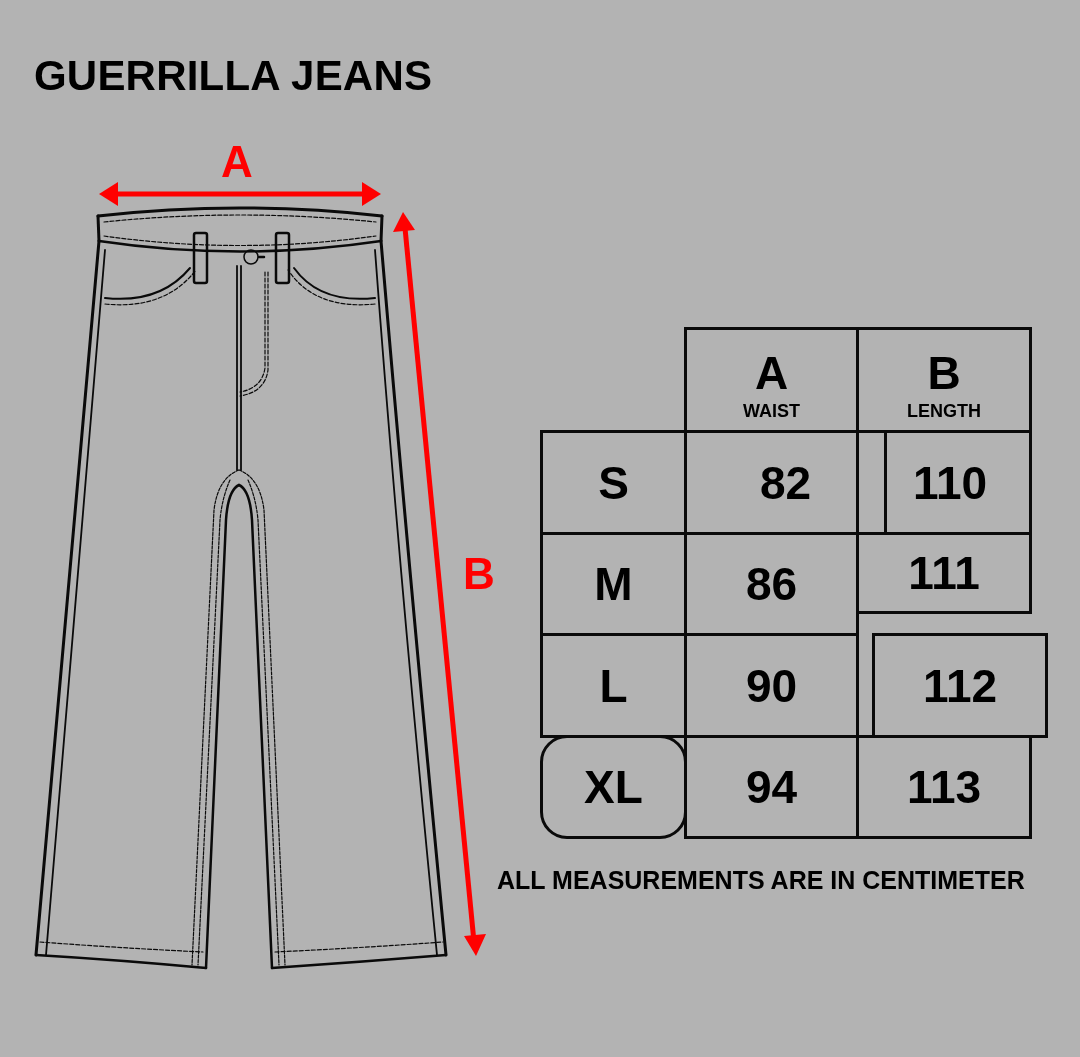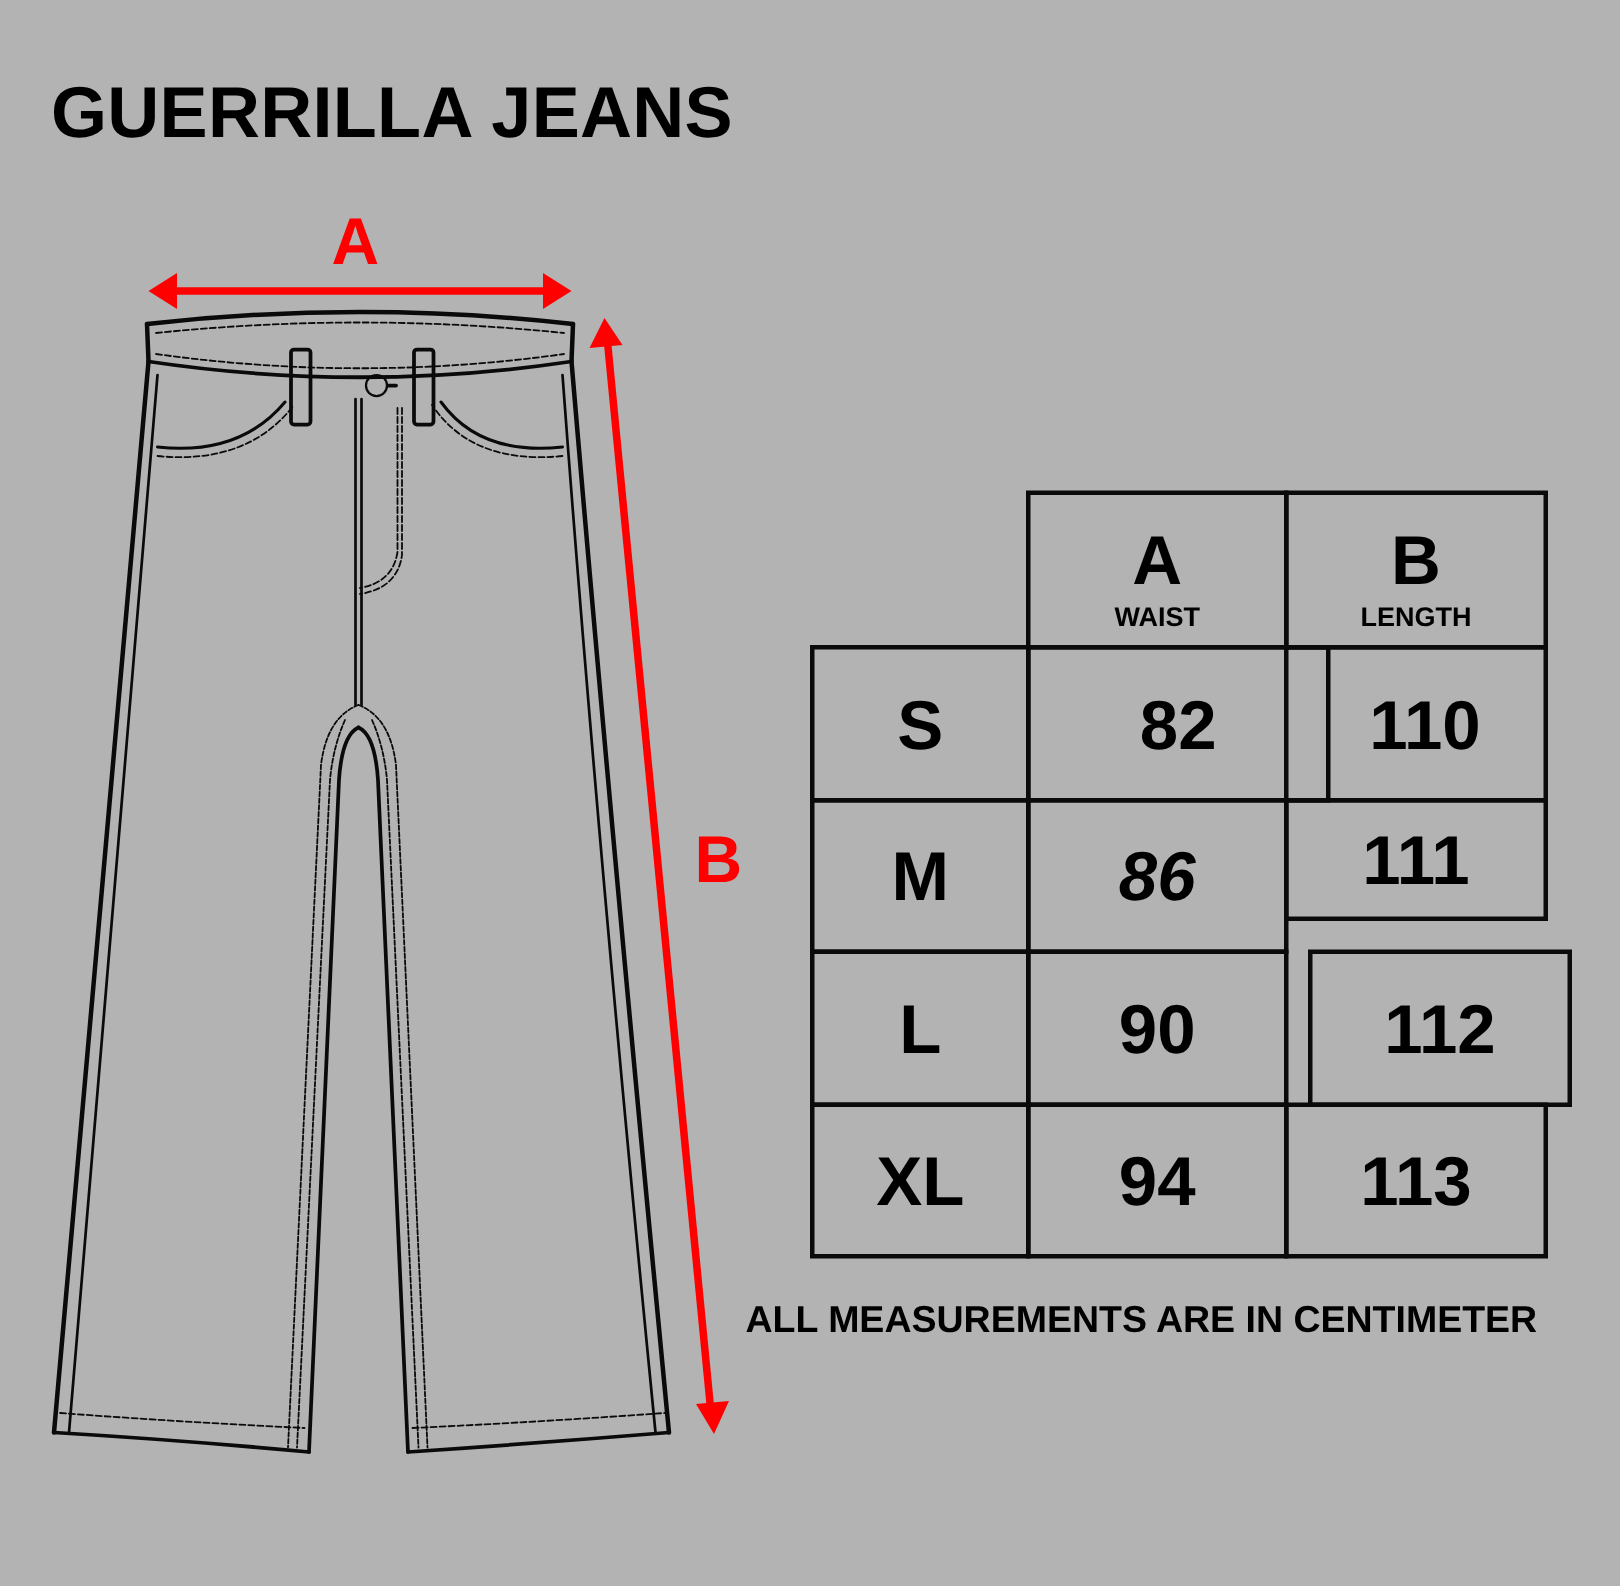--- a/index.html
+++ b/index.html
@@ -6,21 +6,21 @@
     body {
       width: 1080px; height: 1057px;
       background: #b3b3b3;
       position: relative;
       overflow: hidden;
       font-family: "Liberation Sans", "DejaVu Sans", sans-serif;
       color: #000;
     }
     .title {
       position: absolute; left: 34px; top: 56px;
-      font-size: 48px; font-weight: bold; letter-spacing: 0.2px;
+      font-size: 42px; font-weight: bold; letter-spacing: 0.2px;
       line-height: 40px;
       white-space: nowrap;
     }
     .diagram {
       position: absolute; left: 0; top: 0;
       width: 540px; height: 1057px;
     }
     .label-a, .label-b {
       position: absolute;
       color: #ff0000; font-weight: bold;
@@ -137,38 +137,38 @@
   <div class="cell" style="left:684px; top:430px; width:203px; height:105px;">
     <span class="big">82</span>
     </div>
   <div class="cell" style="left:856px; top:430px; width:176px; height:105px;padding-left:12px;">
     <span class="big">110</span>
     </div>
 
   <div class="cell" style="left:540px; top:532px; width:147px; height:104px;">
     <span class="big">M</span>
     </div>
-  <div class="cell" style="left:684px; top:532px; width:175px; height:104px;font-style:italic;">
+  <div class="cell" style="left:684px; top:532px; width:175px; height:104px;">
     <span class="big">86</span>
     </div>
   <div class="cell" style="left:856px; top:532px; width:176px; height:82px;align-items:center;">
     <span class="big">111</span>
     </div>
 
   <div class="cell" style="left:540px; top:633px; width:147px; height:105px;">
     <span class="big">L</span>
     </div>
   <div class="cell" style="left:684px; top:633px; width:175px; height:105px;">
     <span class="big">90</span>
     </div>
   <div class="cell" style="left:856px; top:633px; width:176px; height:105px;margin-left:16px;">
     <span class="big">112</span>
     </div>
 
-  <div class="cell" style="left:540px; top:735px; width:147px; height:104px;">
+  <div class="cell" style="left:540px; top:735px; width:147px; height:104px;border-radius:27px;">
     <span class="big">XL</span>
     </div>
   <div class="cell" style="left:684px; top:735px; width:175px; height:104px;">
     <span class="big">94</span>
     </div>
   <div class="cell" style="left:856px; top:735px; width:176px; height:104px;">
     <span class="big">113</span>
     </div>
 </div>
 

